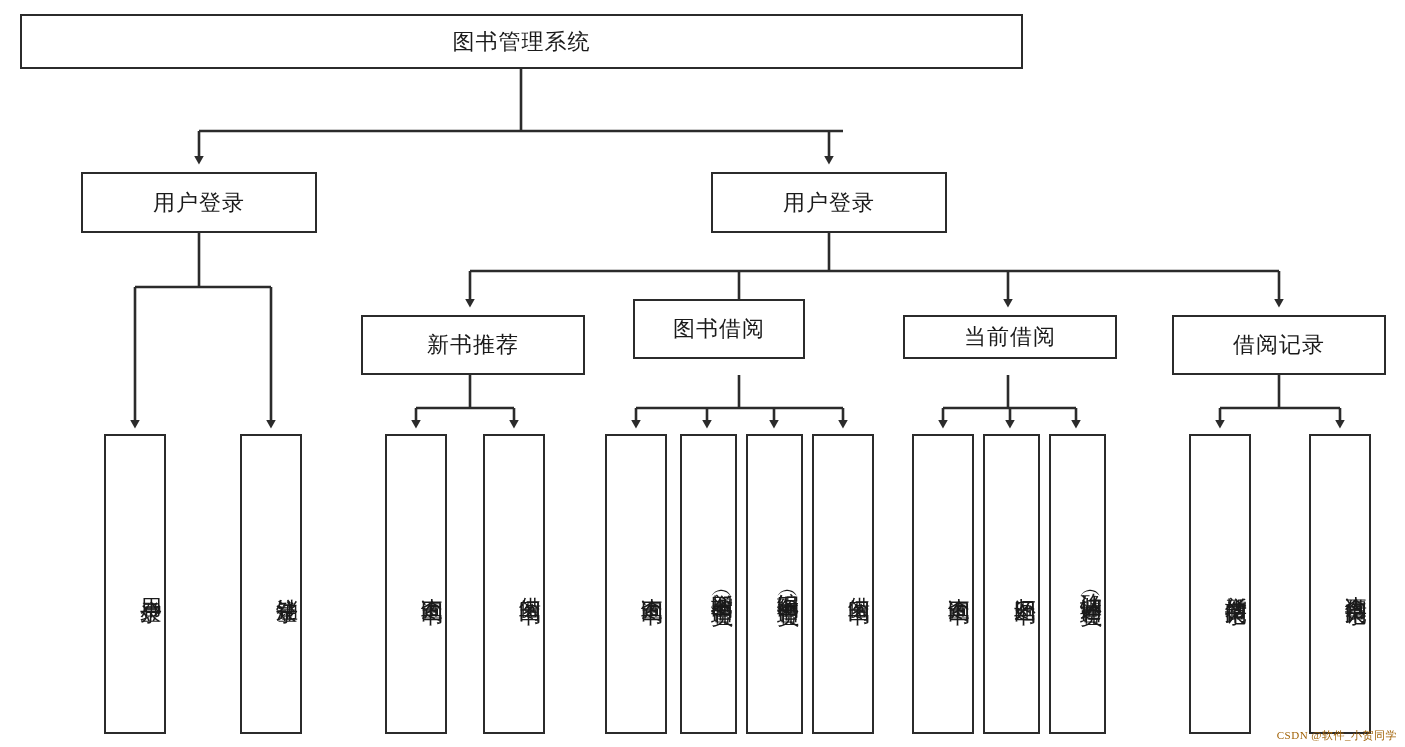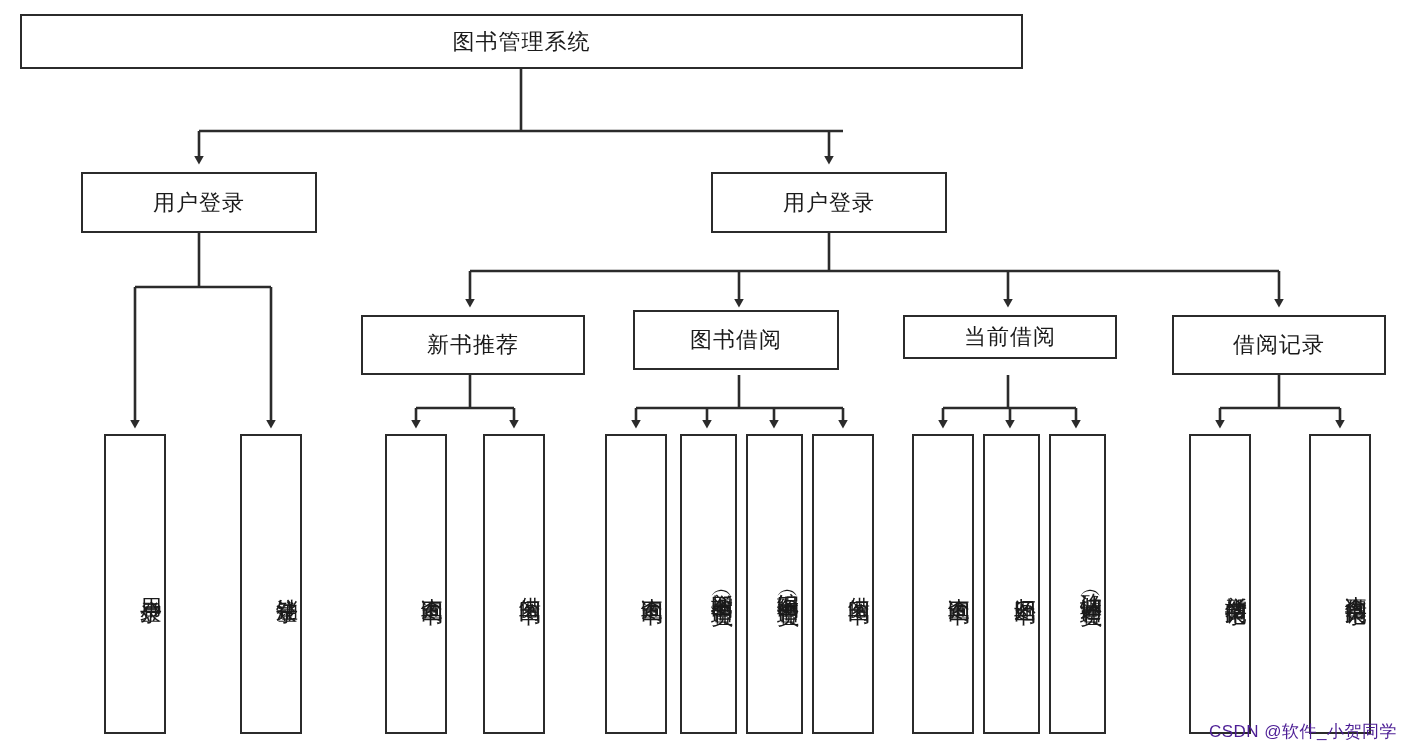--- a/index.html
+++ b/index.html
@@ -58,26 +58,26 @@
     display: block;
     max-height: 100%;
   }
   .node-label {
     display: block;
   }
   #watermark {
     position: absolute;
     right: 8px;
     bottom: 4px;
-    font-size: 17px;
-    color: #4c1d95;
+    font-size: 11px;
+    color: #a16207;
     letter-spacing: 0.5px;
     z-index: 5;
     white-space: nowrap;
-    font-family: Liberation Sans, sans-serif;
+    font-family: Liberation Serif, serif;
   }
 </style>
 </head>
 <body>
 
 <div id="diagram-root">
 
   <svg id="diagram-svg" viewBox="0 0 1405 747">
     <defs>
       <marker id="arrow" markerWidth="12" markerHeight="12" refX="4.4" refY="5" orient="auto" markerUnits="userSpaceOnUse">
@@ -135,21 +135,21 @@
   <div class="node horiz" style="left:81px; top:172px; width:236px; height:61px;">
     <span class="node-label">用户登录</span>
   </div>
   <div class="node horiz" style="left:711px; top:172px; width:236px; height:61px;">
     <span class="node-label">用户登录</span>
   </div>
 
   <div class="node horiz" style="left:361px; top:315px; width:224px; height:60px;">
     <span class="node-label">新书推荐</span>
   </div>
-  <div class="node horiz" style="left:633px; top:310px; width:206px; height:60px;">
+  <div class="node horiz" style="left:633px; top:299px; width:172px; height:60px;">
     <span class="node-label">图书借阅</span>
   </div>
   <div class="node horiz" style="left:903px; top:315px; width:214px; height:44px;">
     <span class="node-label">当前借阅</span>
   </div>
   <div class="node horiz" style="left:1172px; top:315px; width:214px; height:60px;">
     <span class="node-label">借阅记录</span>
   </div>
 
   <div class="node vert" style="left:104px; top:434px; width:62px; height:300px;">

